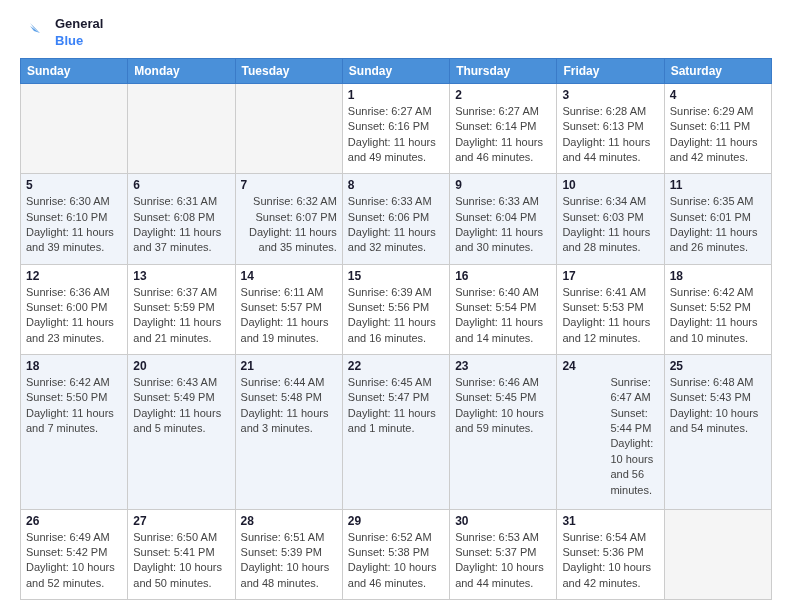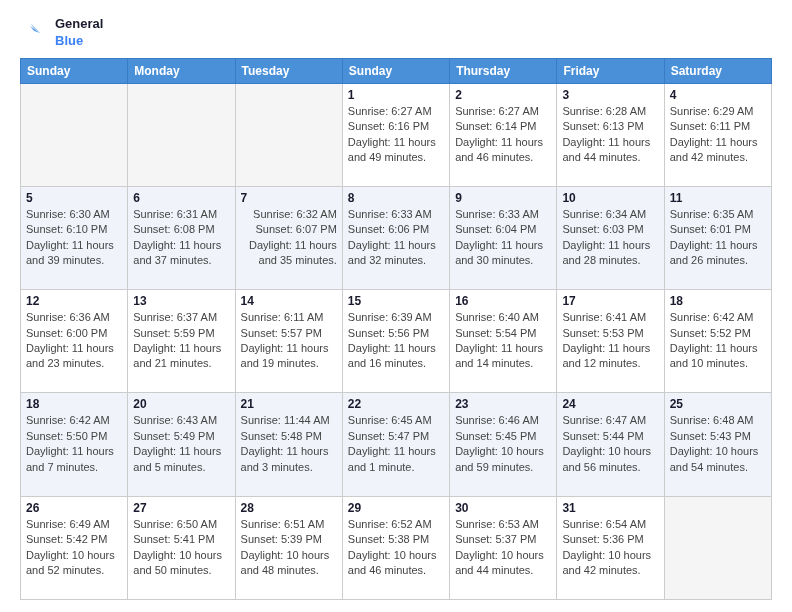--- a/index.html
+++ b/index.html
@@ -270,42 +270,42 @@
           </td>
           <td>
             <span class="day-number">20</span>
             <div class="day-info" style="white-space: pre-line;">Sunrise: 6:43 AM
 Sunset: 5:49 PM
 Daylight: 11 hours
 and 5 minutes.</div>
           </td>
           <td>
             <span class="day-number">21</span>
-            <div class="day-info" style="white-space: pre-line;">Sunrise: 11:44 AM
+            <div class="day-info" style="white-space: pre-line;">Sunrise: 6:44 AM
 Sunset: 5:48 PM
 Daylight: 11 hours
 and 3 minutes.</div>
           </td>
           <td>
             <span class="day-number">22</span>
             <div class="day-info" style="white-space: pre-line;">Sunrise: 6:45 AM
 Sunset: 5:47 PM
 Daylight: 11 hours
 and 1 minute.</div>
           </td>
           <td>
             <span class="day-number">23</span>
             <div class="day-info" style="white-space: pre-line;">Sunrise: 6:46 AM
 Sunset: 5:45 PM
 Daylight: 10 hours
 and 59 minutes.</div>
           </td>
           <td>
             <span class="day-number">24</span>
-            <div class="day-info" style="white-space: pre-line;">Sunrise: 6:47 AM
+            <div class="day-info" style="white-space: pre-line; margin-left: 48px;">Sunrise: 6:47 AM
 Sunset: 5:44 PM
 Daylight: 10 hours
 and 56 minutes.</div>
           </td>
           <td>
             <span class="day-number">25</span>
             <div class="day-info" style="white-space: pre-line;">Sunrise: 6:48 AM
 Sunset: 5:43 PM
 Daylight: 10 hours
 and 54 minutes.</div>

